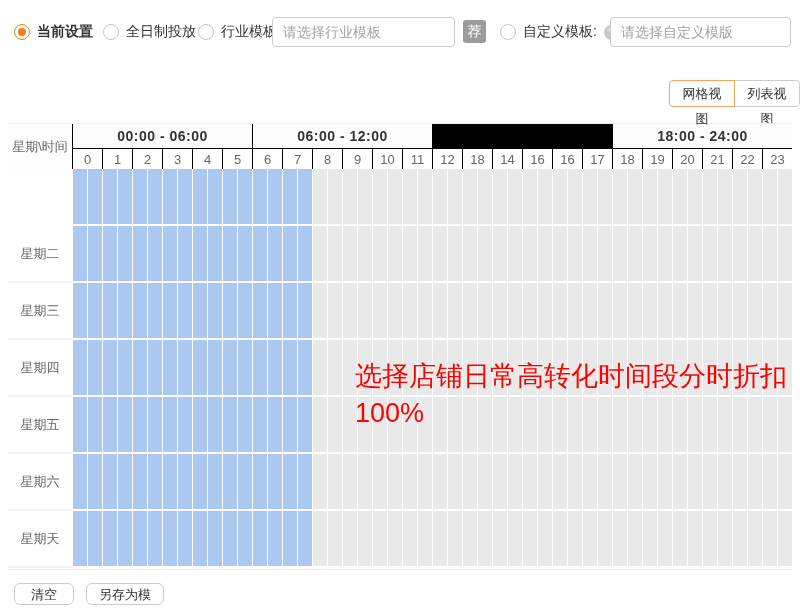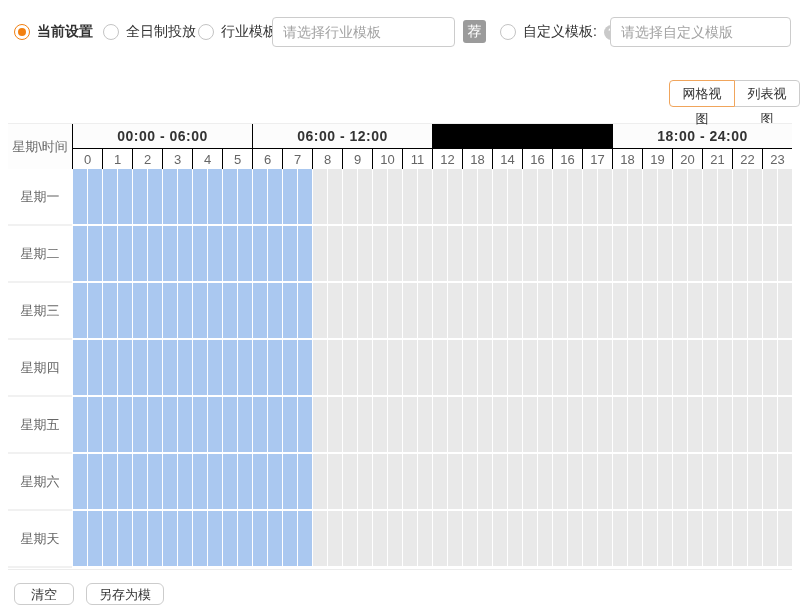--- a/index.html
+++ b/index.html
@@ -133,21 +133,20 @@
       <div class="hour-cell" style="grid-column: 20;">18</div>
       <div class="hour-cell" style="grid-column: 21;">19</div>
       <div class="hour-cell" style="grid-column: 22;">20</div>
       <div class="hour-cell" style="grid-column: 23;">21</div>
       <div class="hour-cell" style="grid-column: 24;">22</div>
       <div class="hour-cell" style="grid-column: 25;">23</div>
     </div>
 
   <div class="grid-body">
 
-  <div class="day-label" style="grid-area: 1 / 1;">星期一</div>
       <div class="cell sel" style="grid-area: 1 / 2;"></div>
       <div class="cell sel" style="grid-area: 1 / 3;"></div>
       <div class="cell sel" style="grid-area: 1 / 4;"></div>
       <div class="cell sel" style="grid-area: 1 / 5;"></div>
       <div class="cell sel" style="grid-area: 1 / 6;"></div>
       <div class="cell sel" style="grid-area: 1 / 7;"></div>
       <div class="cell sel" style="grid-area: 1 / 8;"></div>
       <div class="cell sel" style="grid-area: 1 / 9;"></div>
       <div class="cell sel" style="grid-area: 1 / 10;"></div>
       <div class="cell sel" style="grid-area: 1 / 11;"></div>
@@ -479,17 +478,21 @@
       <div class="cell" style="grid-area: 7 / 43;"></div>
       <div class="cell" style="grid-area: 7 / 44;"></div>
       <div class="cell" style="grid-area: 7 / 45;"></div>
       <div class="cell" style="grid-area: 7 / 46;"></div>
       <div class="cell" style="grid-area: 7 / 47;"></div>
       <div class="cell" style="grid-area: 7 / 48;"></div>
       <div class="cell" style="grid-area: 7 / 49;"></div>
     </div>
   <div class="grid-bottom-line"></div>
 
+  <div class="annotation">
+    <div>选择店铺日常高转化时间段分时折扣</div>
+    <div>100%</div>
+  </div>
 
   <button class="footer-btn btn-clear">清空</button>
   <button class="footer-btn btn-save">另存为模板</button>
 
 </div>
 
 </body></html>

